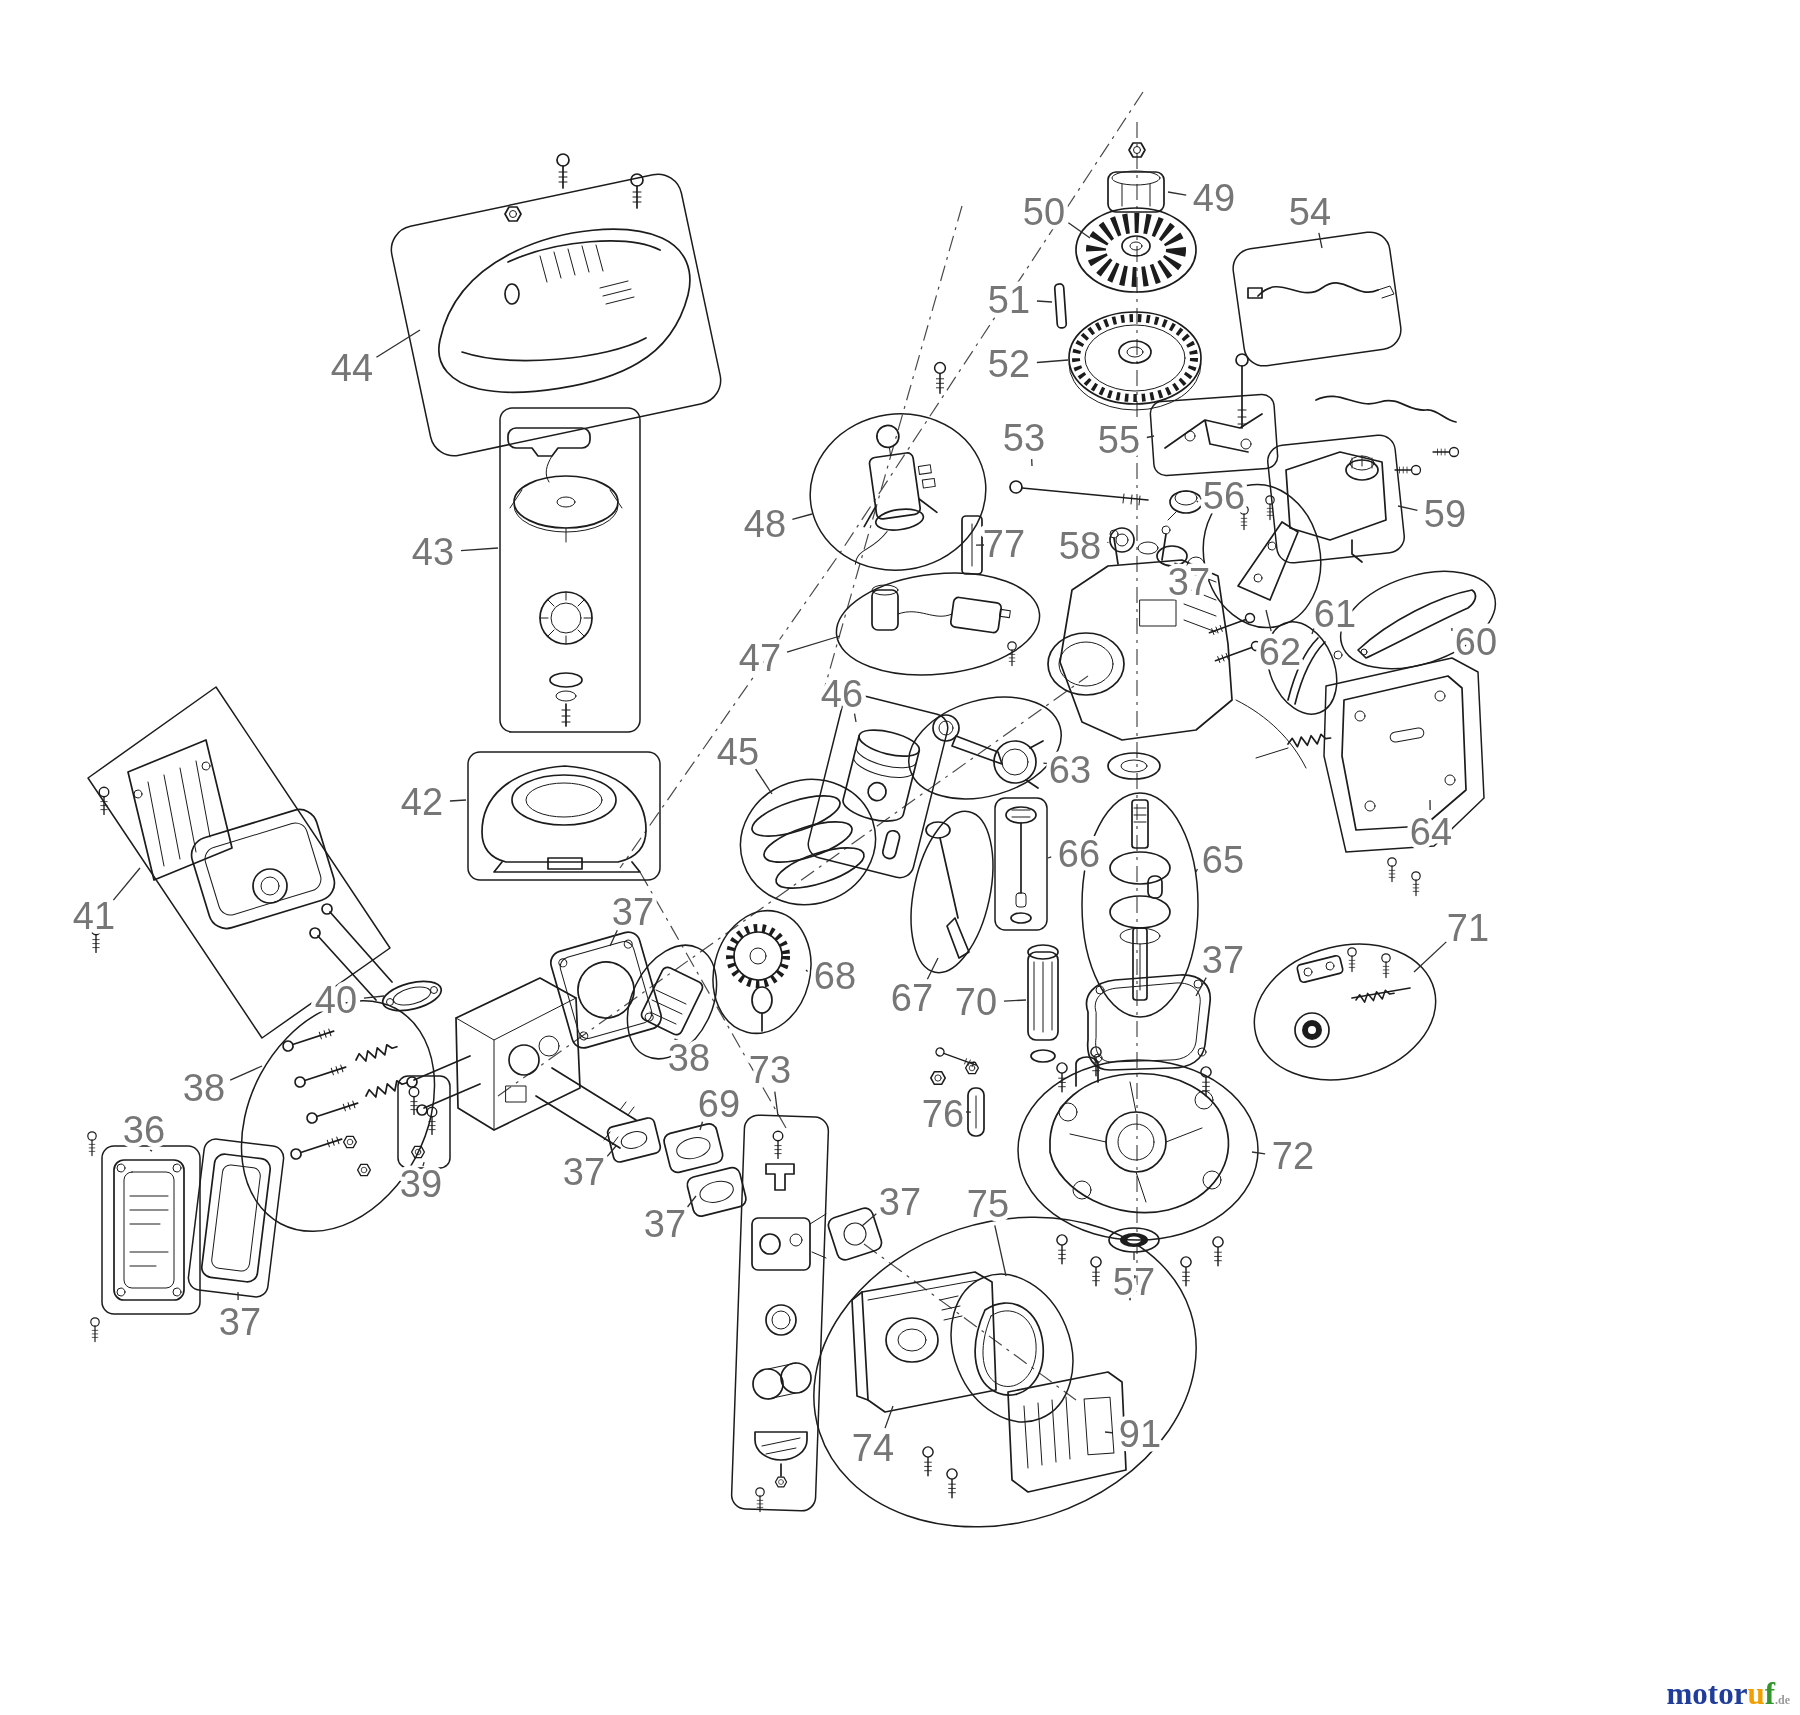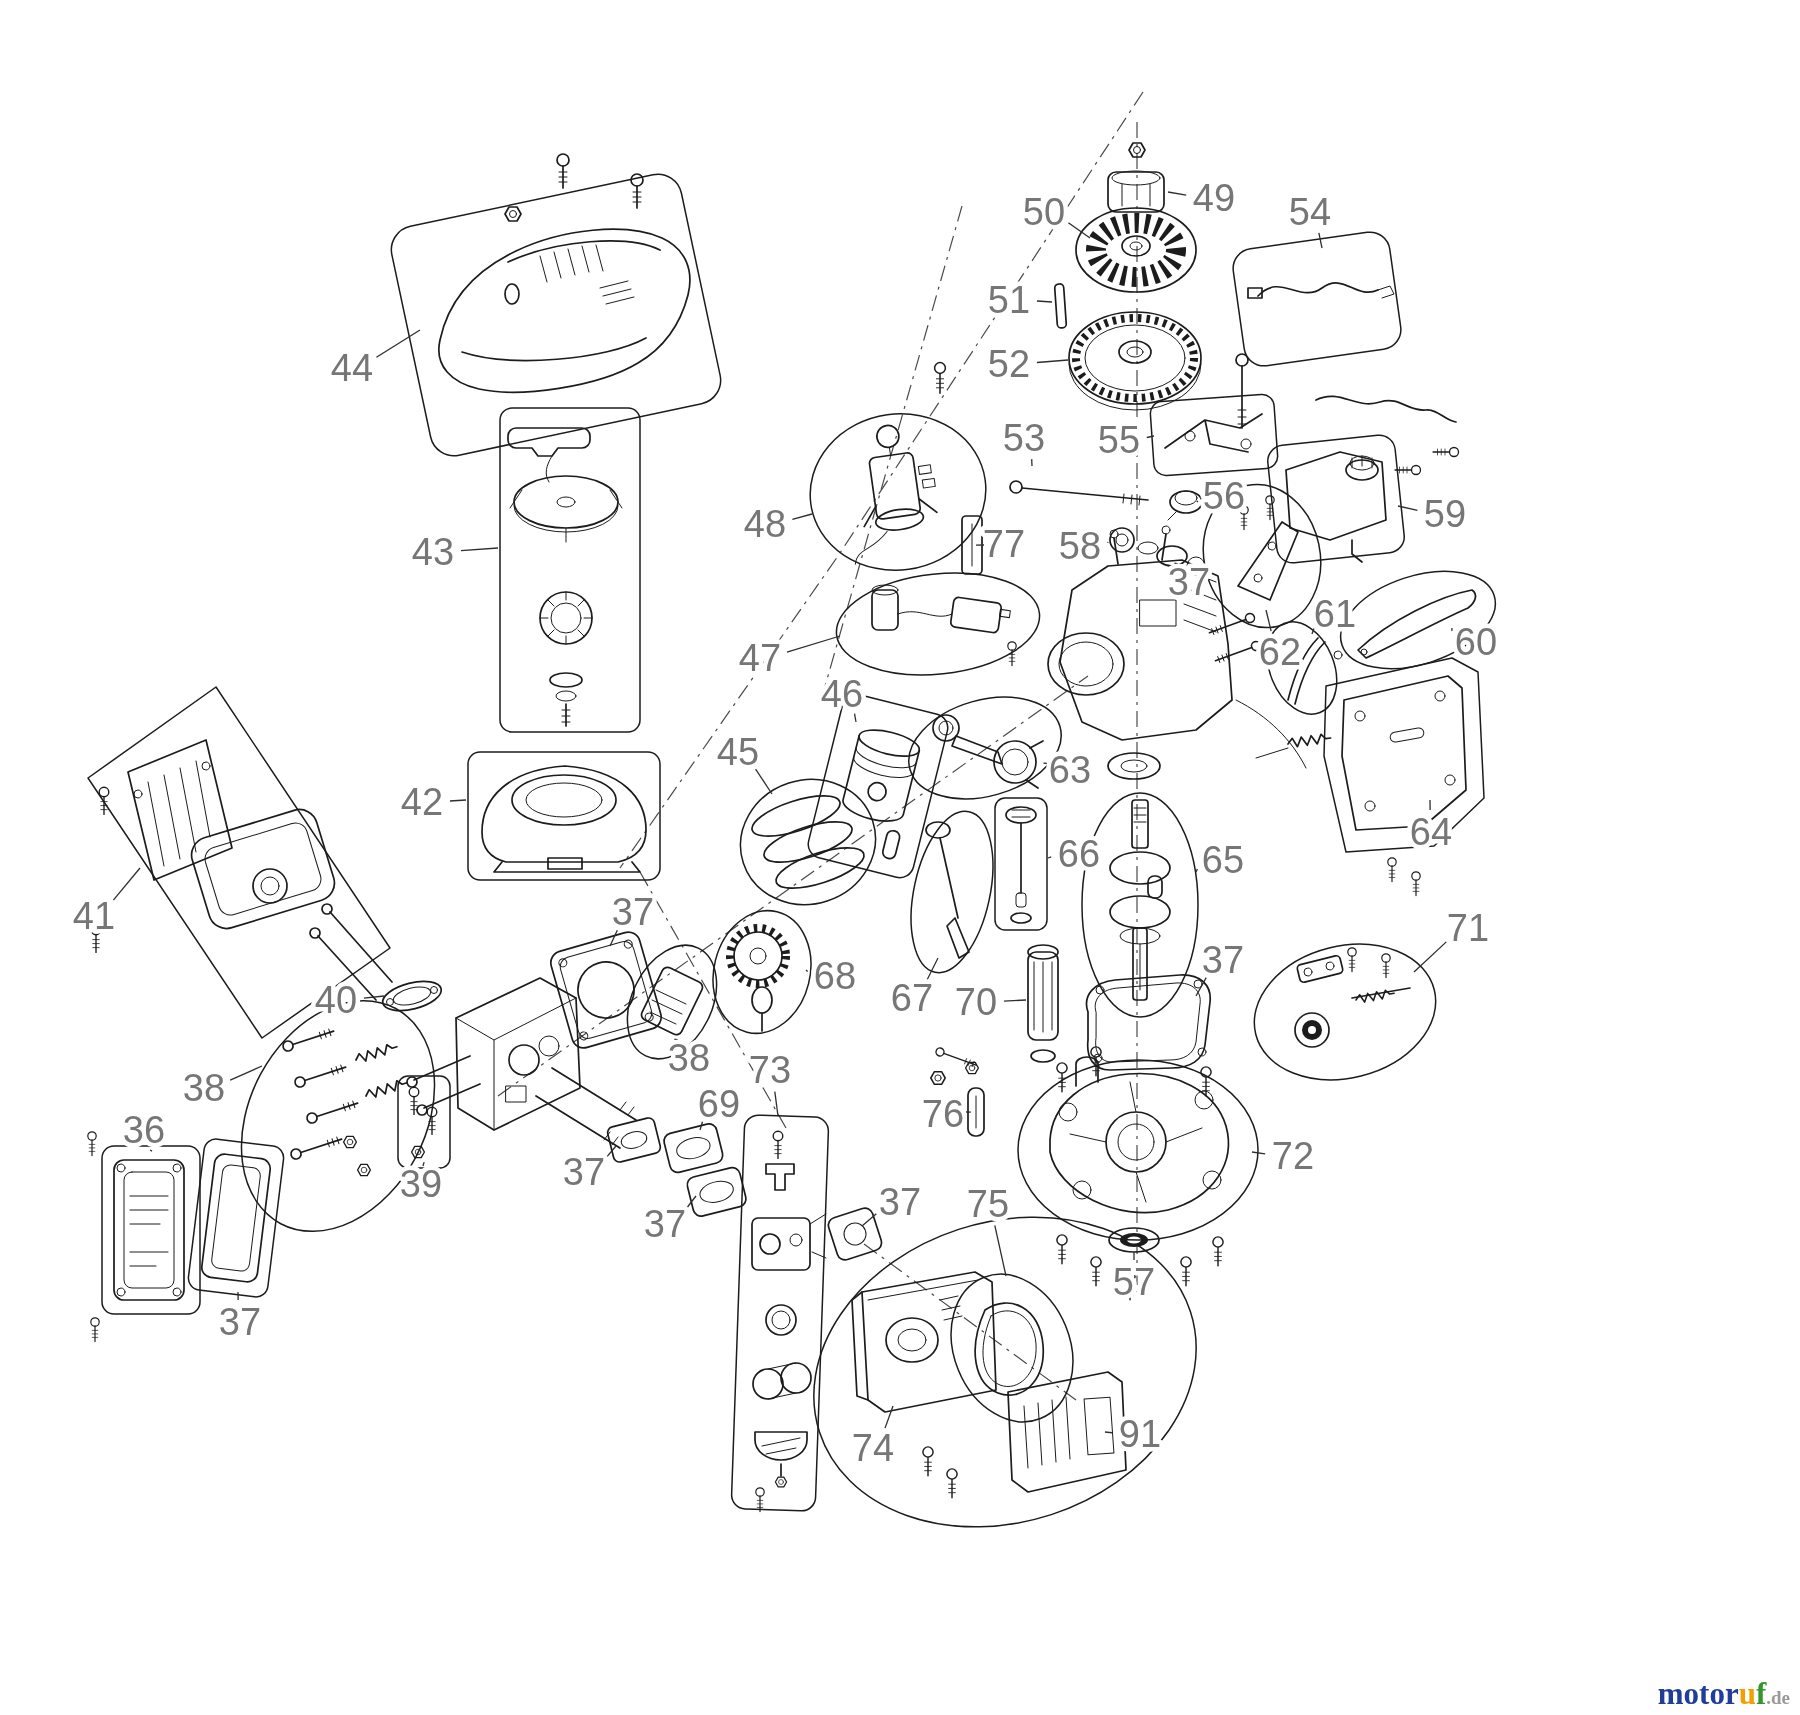--- a/index.html
+++ b/index.html
@@ -30,21 +30,21 @@
     dominant-baseline:central;
     paint-order:stroke fill;
     stroke:#ffffff;stroke-width:9px;stroke-linejoin:round;
   }
   #watermark{
     position:absolute;right:10px;bottom:6px;
     font-family:"Liberation Serif",serif;
     font-weight:bold;font-size:31px;line-height:1;
     user-select:none;
   }
-  #watermark .wm-small{font-size:19px;}
+  #watermark .wm-small{font-size:12px;}
 </style>
 </head>
 <body>
 
 <svg id="diagram-svg" width="1800" height="1715" viewBox="0 0 1800 1715" xmlns="http://www.w3.org/2000/svg">
 
   <defs>
     <g id="scr">
       <circle class="ln" cx="0" cy="0" r="6"></circle>
       <line class="ln" x1="0" y1="6" x2="0" y2="28"></line>

